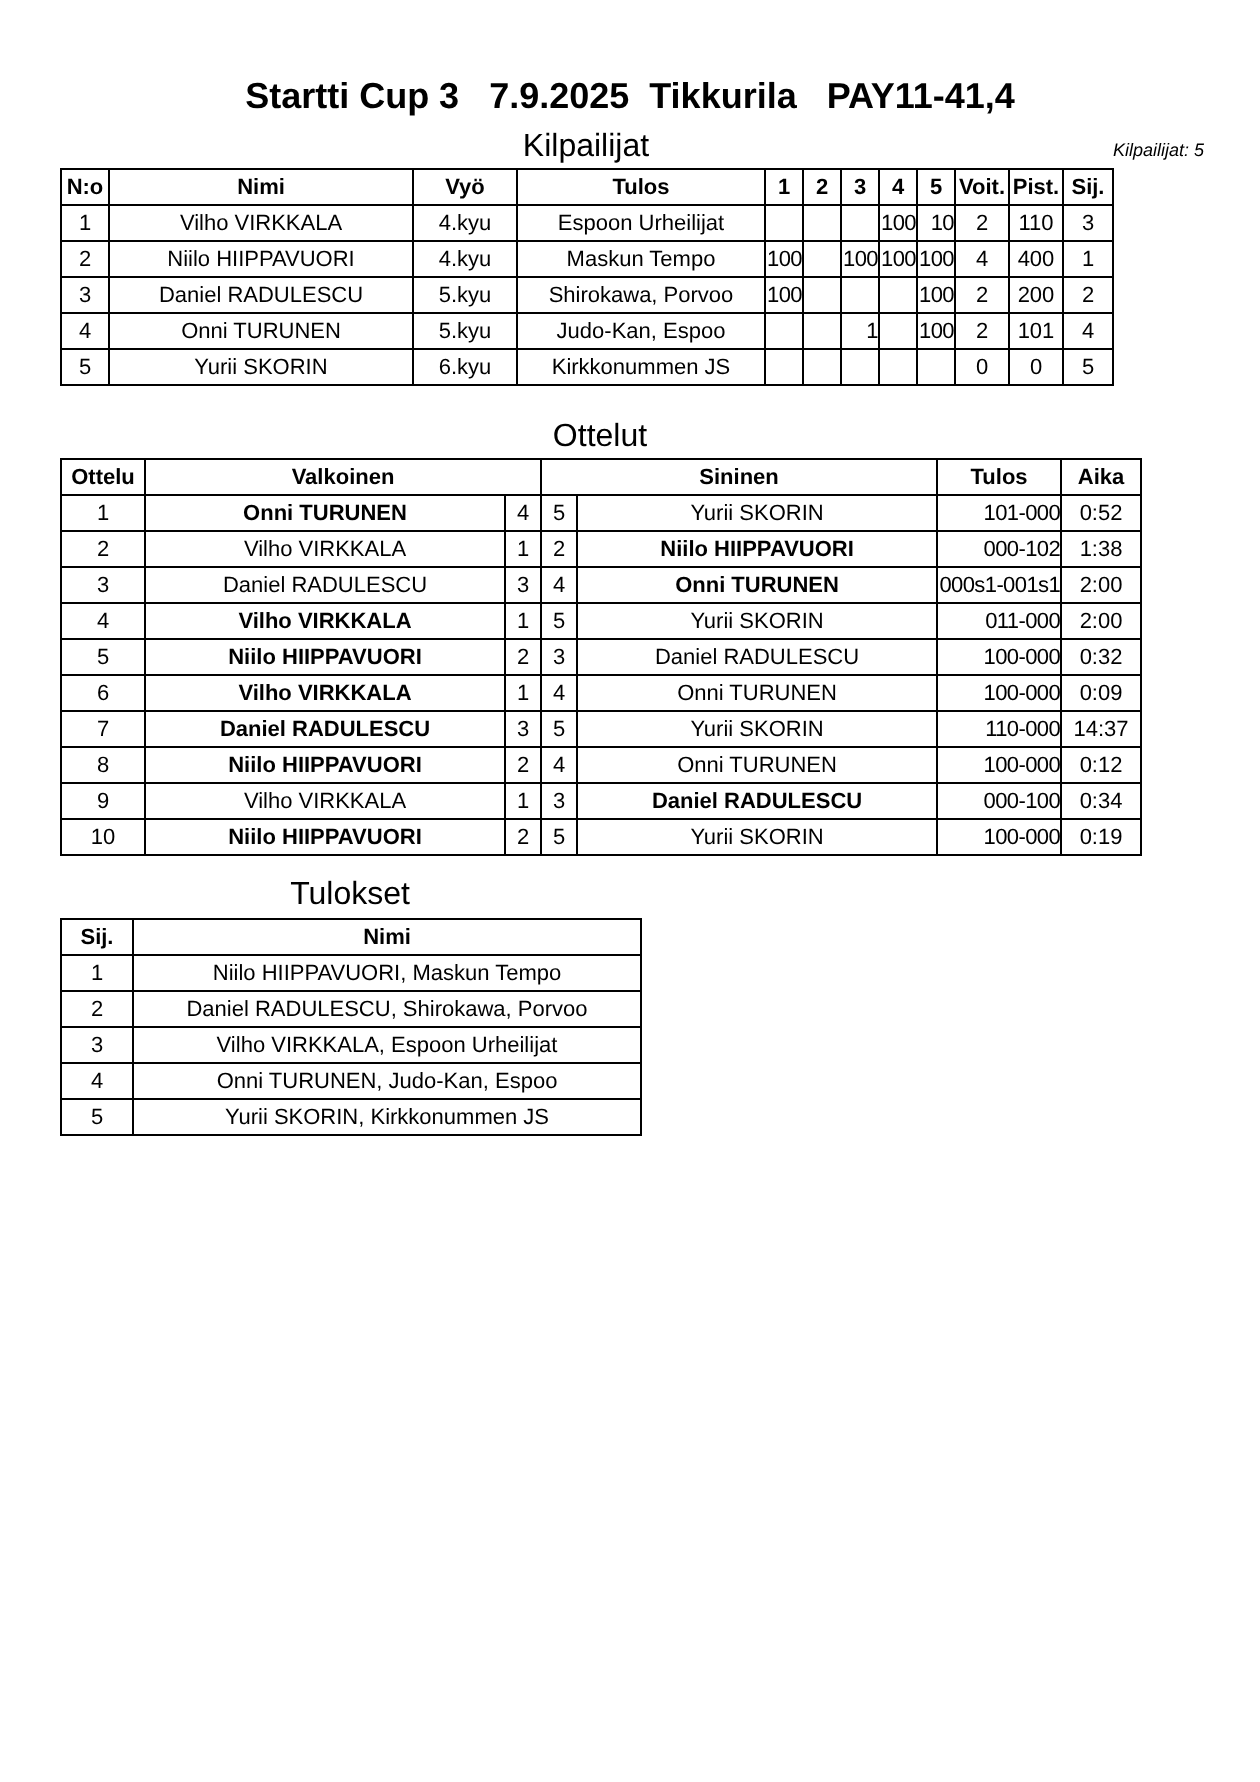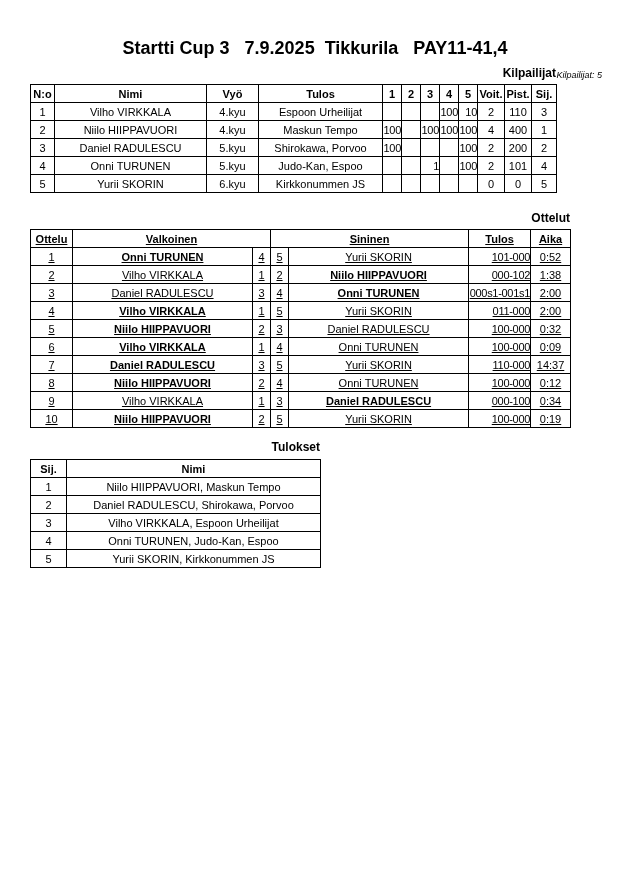--- a/index.html
+++ b/index.html
@@ -7,31 +7,31 @@
   body {
     width:630px; height:891px;
     font-family:"Liberation Sans", sans-serif;
     color:#000;
   }
   .page { position:relative; width:630px; height:891px; padding:38px 0 0 30px; background:#fff; }
   .title {
     font-size:18px; font-weight:bold; text-align:center;
     white-space:pre; width:570px; line-height:20px;
   }
-  .sec-head { font-weight:bold; font-size:12px; text-align:right; line-height:15px; }
+  .sec-head { font-weight:normal; font-size:16px; text-align:center; line-height:15px; }
   .head-1 { width:526px; margin-top:8px; }
   .head-2 { width:540px; margin-top:18px; }
   .head-3 { width:290px; margin-top:12px; }
   .count-label {
     position:absolute; top:70px; right:28px;
     font-size:9px; line-height:11px;font-style:italic;
   }
   table { border-collapse:collapse; table-layout:fixed; margin-top:3px; }
   .t1 { width:526px;border-radius:24px; }
-  .t2 { width:540px;text-decoration:underline; }
+  .t2 { width:540px; }
   .t3 { width:290px; margin-top:4px; }
   th, td {
     border:1px solid #000;
     height:18px; font-size:11px; line-height:16px;
     overflow:hidden; white-space:nowrap;
     padding:0 3px; vertical-align:middle;
   }
   th { font-weight:bold; text-align:center; padding:0 1px; }
   td.c { text-align:center; padding:0; }
   td.l { text-align:center; }

